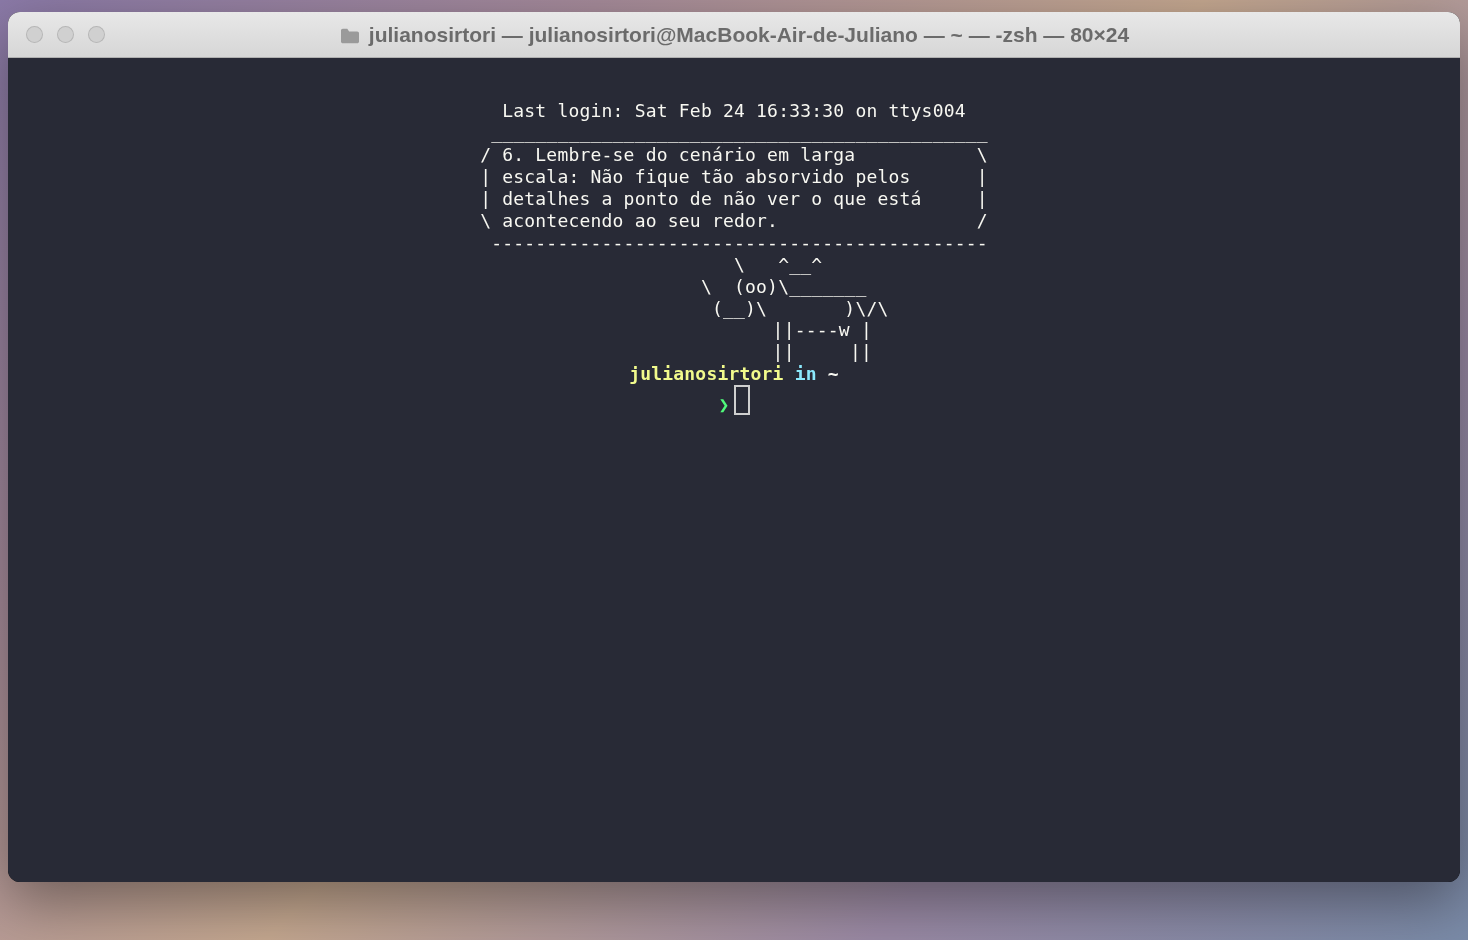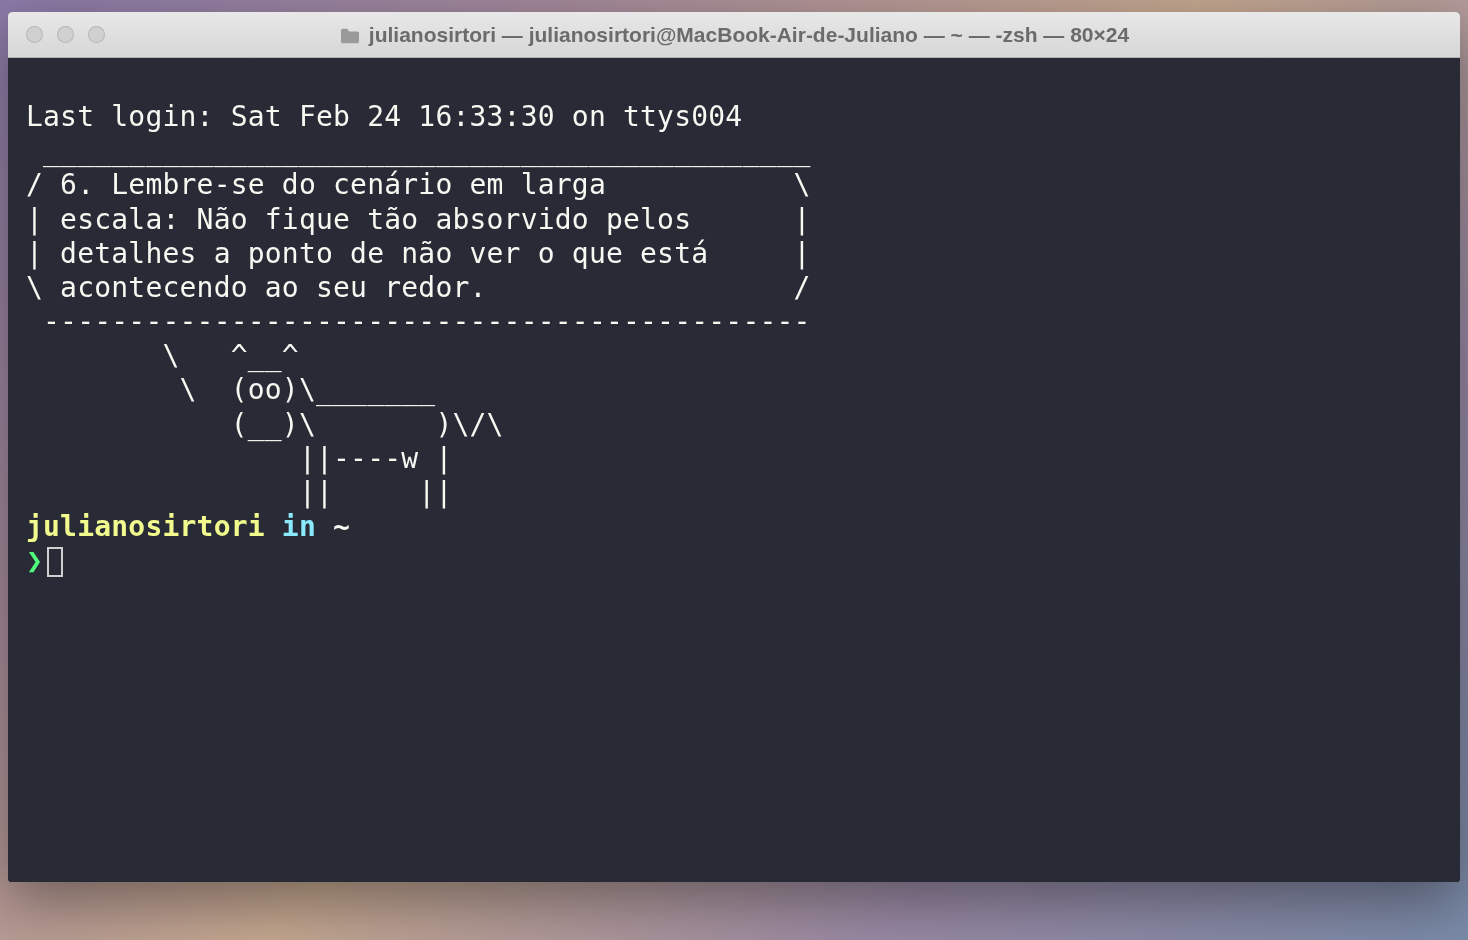--- a/index.html
+++ b/index.html
@@ -17,25 +17,26 @@
       justify-content: center;
       padding: 12px 8px 40px 8px;
       font-family: -apple-system, BlinkMacSystemFont, "SF Pro", sans-serif;
       overflow: hidden;
     }
 
     .window {
       width: 100%;
       height: 870px;
       background: #000000;
-      border-radius: 4px;
+      border-radius: 12px;
       overflow: hidden;
       box-shadow: 0 20px 60px rgba(0,0,0,0.4);
       display: flex;
       flex-direction: column;
+      text-align: center;
     }
 
     .titlebar {
       height: 46px;
       background: linear-gradient(180deg, #e8e8e8 0%, #d6d6d6 100%);
       display: flex;
       align-items: center;
       padding: 0 18px;
       position: relative;
       border-bottom: 1px solid #b0b0b0;
@@ -76,23 +77,23 @@
 
     .folder-icon svg {
       width: 100%;
       height: 100%;
       fill: #9a9a9a;
     }
 
     .terminal-body {
       flex: 1;
       background: #282a36;
-      padding: 8px 18px;
+      padding: 20px 18px;
       font-family: "SF Mono", "Menlo", "Monaco", "Consolas", monospace;
-      font-size: 28px;
+      font-size: 18px;
       line-height: 1.22;
       color: #f8f8f2;
       white-space: pre;
       overflow: hidden;
       letter-spacing: 0.2px;
     }
 
     .term-line {
       min-height: 33px;
     }

